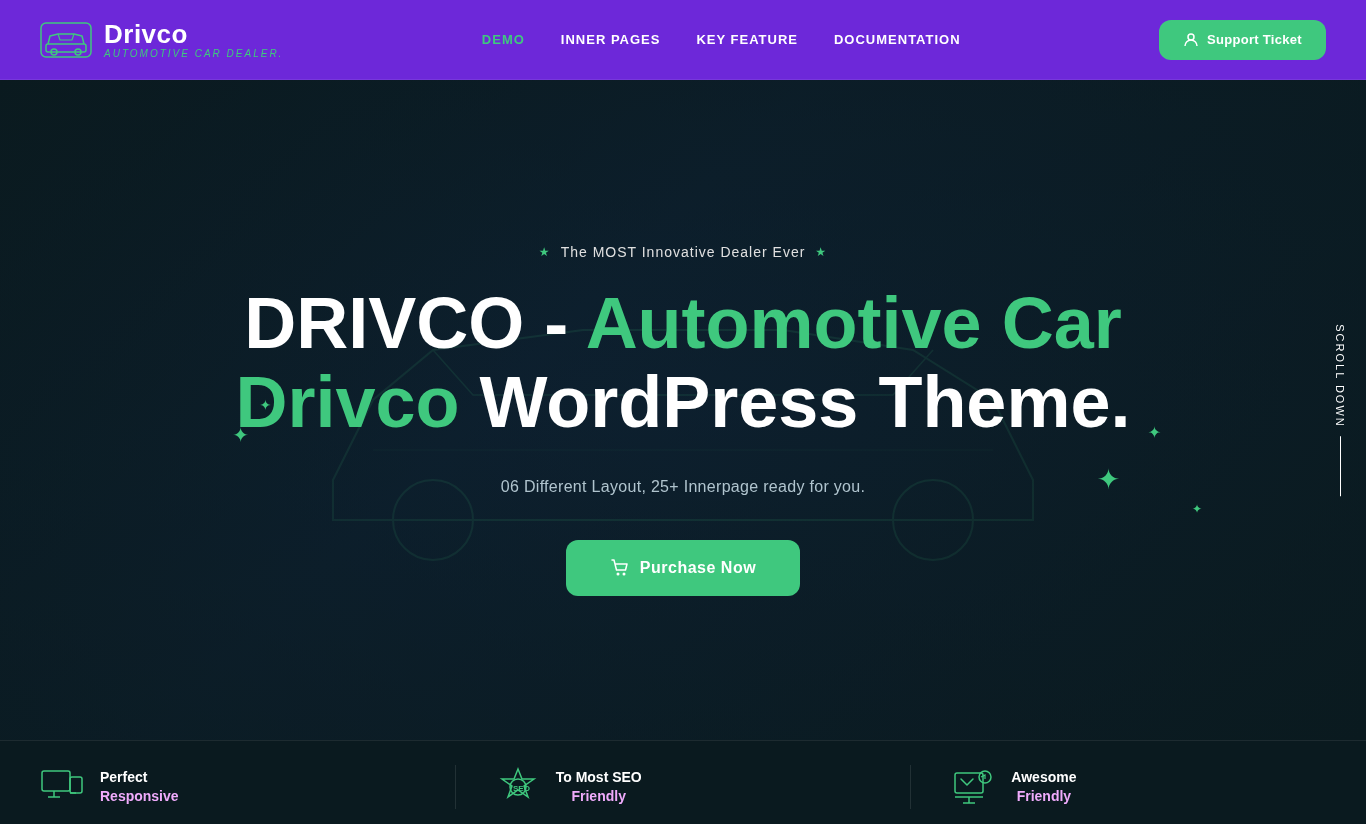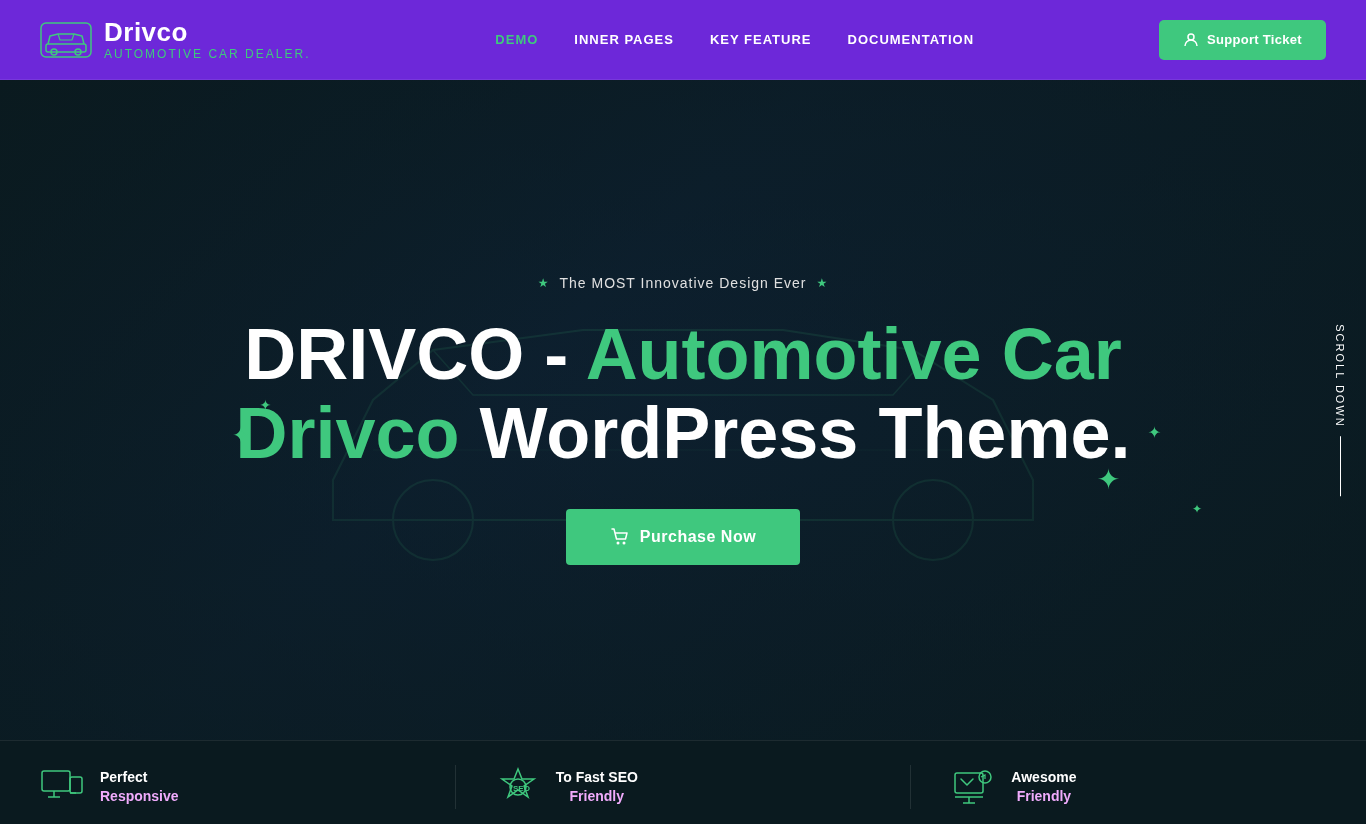--- a/index.html
+++ b/index.html
@@ -44,24 +44,25 @@
 
     .logo-name {
       font-size: 26px;
       font-weight: 700;
       color: #fff;
       letter-spacing: 0.5px;
       line-height: 1.1;
     }
 
     .logo-tagline {
-      font-size: 12px;
+      font-size: 10px;
       color: #3fc87e;
       letter-spacing: 2px;
       text-transform: uppercase;
+      font-style: italic;
     }
 
     nav {
       display: flex;
       align-items: flex-end;
       gap: 36px;
     }
 
     .nav-item {
       font-size: 13px;
@@ -77,21 +78,21 @@
       color: #3fc87e;
     }
 
     .support-btn {
       display: flex;
       align-items: center;
       gap: 8px;
       background: #3fc87e;
       color: #fff;
       padding: 12px 24px;
-      border-radius: 5px;
+      border-radius: 12px;
       font-size: 13px;
       font-weight: 600;
       cursor: pointer;
       border: none;
       letter-spacing: 0.3px;
     }
 
     
     .hero {
       position: relative;
@@ -164,21 +165,21 @@
       letter-spacing: 0.3px;
     }
 
     .purchase-btn {
       display: inline-flex;
       align-items: center;
       gap: 10px;
       background: #3fc87e;
       color: #fff;
       padding: 18px 44px;
-      border-radius: 4px;
+      border-radius: 12px;
       font-size: 16px;
       font-weight: 600;
       cursor: pointer;
       border: none;
       letter-spacing: 0.5px;
     }
 
     
     .sparkle {
       position: absolute;
@@ -319,29 +320,30 @@
 
   <span class="sparkle sparkle-1">✦</span>
   <span class="sparkle sparkle-2">✦</span>
   <span class="sparkle sparkle-3">✦</span>
   <span class="sparkle sparkle-4">✦</span>
   <span class="sparkle sparkle-5">✦</span>
 
   <div class="hero-content">
     <div class="hero-subtitle">
       <span class="star">★</span>
-      <span>The MOST Innovative Design Ever</span>
+      <span>The MOST Innovative Dealer Ever</span>
       <span class="star">★</span>
     </div>
 
     <h1 class="hero-title">
       <span>DRIVCO - </span><span class="green">Automotive Car</span><br>
       <span class="green">Drivco</span><span> WordPress Theme.</span>
     </h1>
 
+    <p class="hero-desc">06 Different Layout, 25+ Innerpage ready for you.</p>
 
     <button class="purchase-btn">
 
       <svg width="20" height="20" viewBox="0 0 20 20" fill="none">
         <path d="M2 2h2l2.5 10h9l1.5-6H5.5" stroke="#fff" stroke-width="1.5" stroke-linecap="round" stroke-linejoin="round"></path>
         <circle cx="8" cy="16" r="1.5" fill="#fff"></circle>
         <circle cx="14" cy="16" r="1.5" fill="#fff"></circle>
       </svg>
       <span>Purchase Now</span>
     </button>
@@ -369,21 +371,21 @@
     </div>
   </div>
 
   <div class="footer-item">
     <svg class="footer-icon" viewBox="0 0 44 44" fill="none">
       <path d="M22 4 L26 14 L38 14 L28 21 L32 32 L22 25 L12 32 L16 21 L6 14 L18 14 Z" stroke="#3fc87e" stroke-width="1.5" fill="none"></path>
       <circle cx="22" cy="22" r="8" stroke="#3fc87e" stroke-width="1.5" fill="none"></circle>
       <text x="17" y="26" fill="#3fc87e" font-size="8" font-weight="bold" font-family="Arial">SEO</text>
     </svg>
     <div class="footer-text-block">
-      <span class="footer-label-top">To Fast SEO</span>
+      <span class="footer-label-top">To Most SEO</span>
       <span class="footer-label-bottom">Friendly</span>
     </div>
   </div>
 
   <div class="footer-item">
     <svg class="footer-icon" viewBox="0 0 44 44" fill="none">
       <rect x="4" y="8" width="28" height="20" rx="2" stroke="#3fc87e" stroke-width="1.5"></rect>
       <path d="M4 32 L32 32" stroke="#3fc87e" stroke-width="1.5"></path>
       <path d="M18 32 L18 38" stroke="#3fc87e" stroke-width="1.5"></path>
       <path d="M12 38 L24 38" stroke="#3fc87e" stroke-width="1.5"></path>

